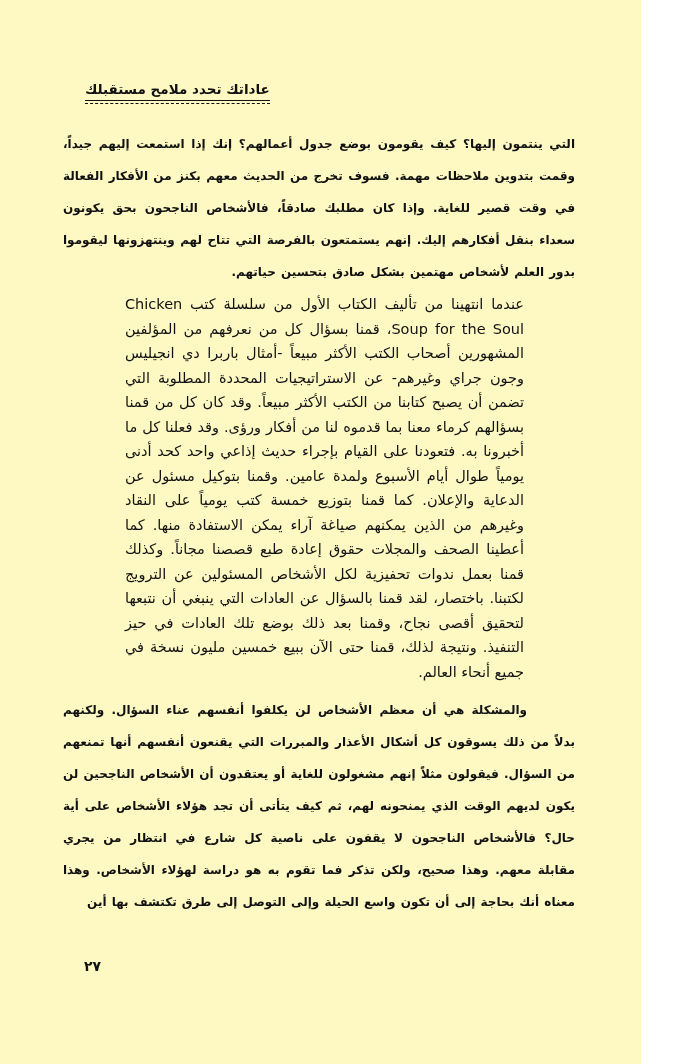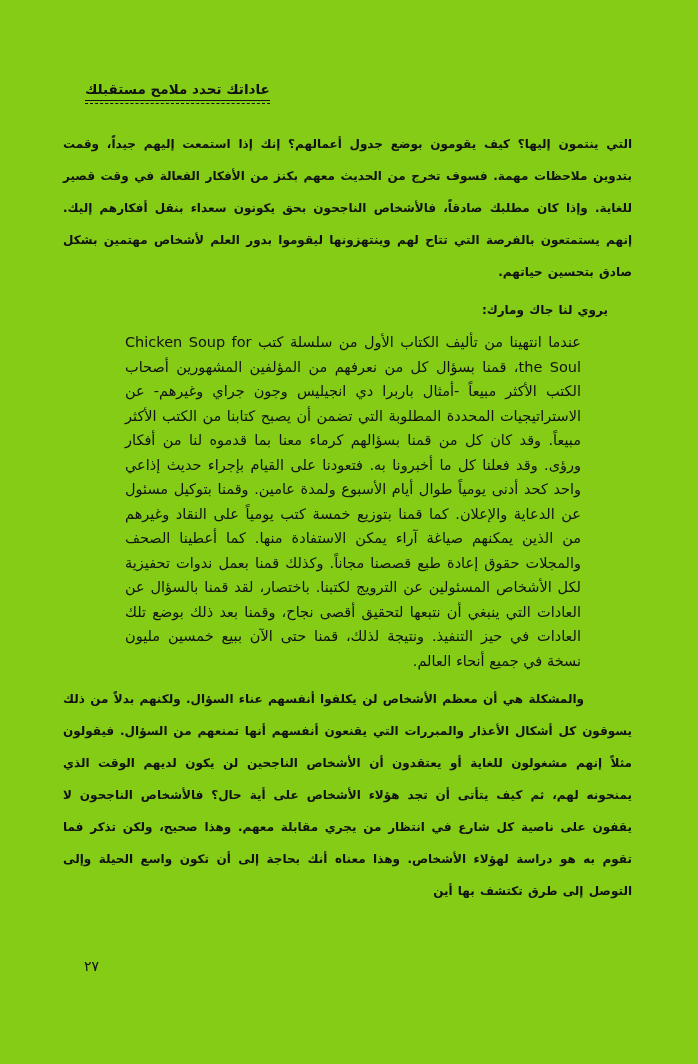--- a/index.html
+++ b/index.html
@@ -2,23 +2,23 @@
 <html lang="ar"><head>
 <meta charset="utf-8">
 <style>
   html, body {
     margin: 0;
     padding: 0;
     background: #ffffff;
   }
   .page {
     position: relative;
-    width: 698px;
+    width: 641px;
     height: 1064px;
-    background: #84cc16;
+    background: #fef9c3;
     color: #111111;
     font-family: "DejaVu Sans", sans-serif;
     overflow: hidden;
   }
 
   
   .running-head {
     position: absolute;
     top: 79px;
     left: 85px;
@@ -71,38 +71,37 @@
     margin-top: 10px;
     text-indent: 48px;
   }
 
   
   .page-number {
     position: absolute;
     top: 958px;
     left: 84px;
     font-size: 14px;
-    font-weight: normal;
+    font-weight: bold;
     direction: rtl;
   }
 </style>
 </head>
 <body>
 
 <div class="page">
 
   <div class="running-head">
     <span class="running-head-title">عاداتك تحدد ملامح مستقبلك</span>
     <div class="running-head-rule"></div>
   </div>
 
   <div class="body-text">
     <p class="para continued">التي ينتمون إليها؟ كيف يقومون بوضع جدول أعمالهم؟ إنك إذا استمعت إليهم جيداً، وقمت بتدوين ملاحظات مهمة. فسوف تخرج من الحديث معهم بكنز من الأفكار الفعالة في وقت قصير للغاية. وإذا كان مطلبك صادقاً، فالأشخاص الناجحون بحق يكونون سعداء بنقل أفكارهم إليك. إنهم يستمتعون بالفرصة التي تتاح لهم وينتهزونها ليقوموا بدور العلم لأشخاص مهتمين بشكل صادق بتحسين حياتهم.</p>
 
-    <p class="para lead-in">يروي لنا جاك ومارك:</p>
 
     <blockquote class="quote">عندما انتهينا من تأليف الكتاب الأول من سلسلة كتب Chicken Soup for the Soul، قمنا بسؤال كل من نعرفهم من المؤلفين المشهورين أصحاب الكتب الأكثر مبيعاً -أمثال باربرا دي انجيليس وجون جراي وغيرهم- عن الاستراتيجيات المحددة المطلوبة التي تضمن أن يصبح كتابنا من الكتب الأكثر مبيعاً. وقد كان كل من قمنا بسؤالهم كرماء معنا بما قدموه لنا من أفكار ورؤى. وقد فعلنا كل ما أخبرونا به. فتعودنا على القيام بإجراء حديث إذاعي واحد كحد أدنى يومياً طوال أيام الأسبوع ولمدة عامين. وقمنا بتوكيل مسئول عن الدعاية والإعلان. كما قمنا بتوزيع خمسة كتب يومياً على النقاد وغيرهم من الذين يمكنهم صياغة آراء يمكن الاستفادة منها. كما أعطينا الصحف والمجلات حقوق إعادة طبع قصصنا مجاناً. وكذلك قمنا بعمل ندوات تحفيزية لكل الأشخاص المسئولين عن الترويج لكتبنا. باختصار، لقد قمنا بالسؤال عن العادات التي ينبغي أن نتبعها لتحقيق أقصى نجاح، وقمنا بعد ذلك بوضع تلك العادات في حيز التنفيذ. ونتيجة لذلك، قمنا حتى الآن ببيع خمسين مليون نسخة في جميع أنحاء العالم.</blockquote>
 
     <p class="para indent">والمشكلة هي أن معظم الأشخاص لن يكلفوا أنفسهم عناء السؤال. ولكنهم بدلاً من ذلك يسوقون كل أشكال الأعذار والمبررات التي يقنعون أنفسهم أنها تمنعهم من السؤال. فيقولون مثلاً إنهم مشغولون للغاية أو يعتقدون أن الأشخاص الناجحين لن يكون لديهم الوقت الذي يمنحونه لهم، ثم كيف يتأتى أن تجد هؤلاء الأشخاص على أية حال؟ فالأشخاص الناجحون لا يقفون على ناصية كل شارع في انتظار من يجري مقابلة معهم. وهذا صحيح، ولكن تذكر فما تقوم به هو دراسة لهؤلاء الأشخاص. وهذا معناه أنك بحاجة إلى أن تكون واسع الحيلة وإلى التوصل إلى طرق تكتشف بها أين</p>
   </div>
 
   <div class="page-number">٢٧</div>
 
 </div>
 

